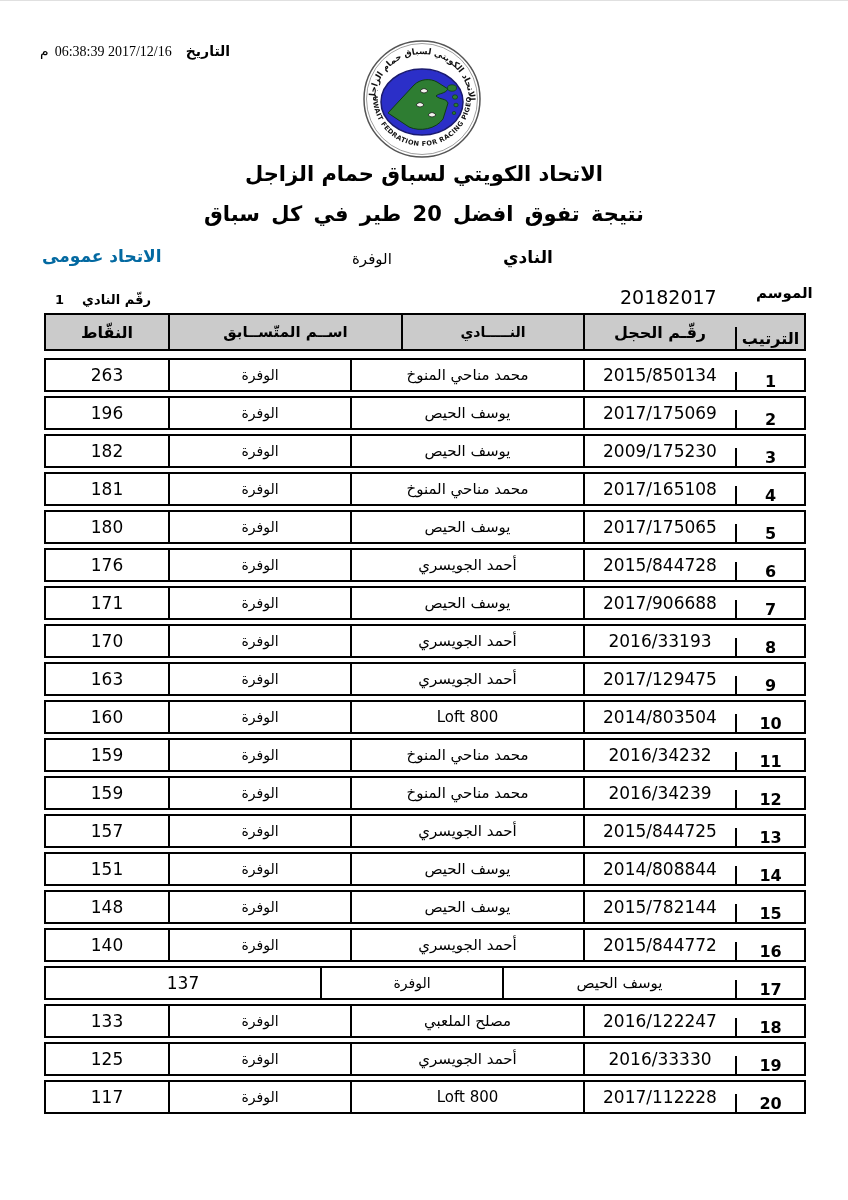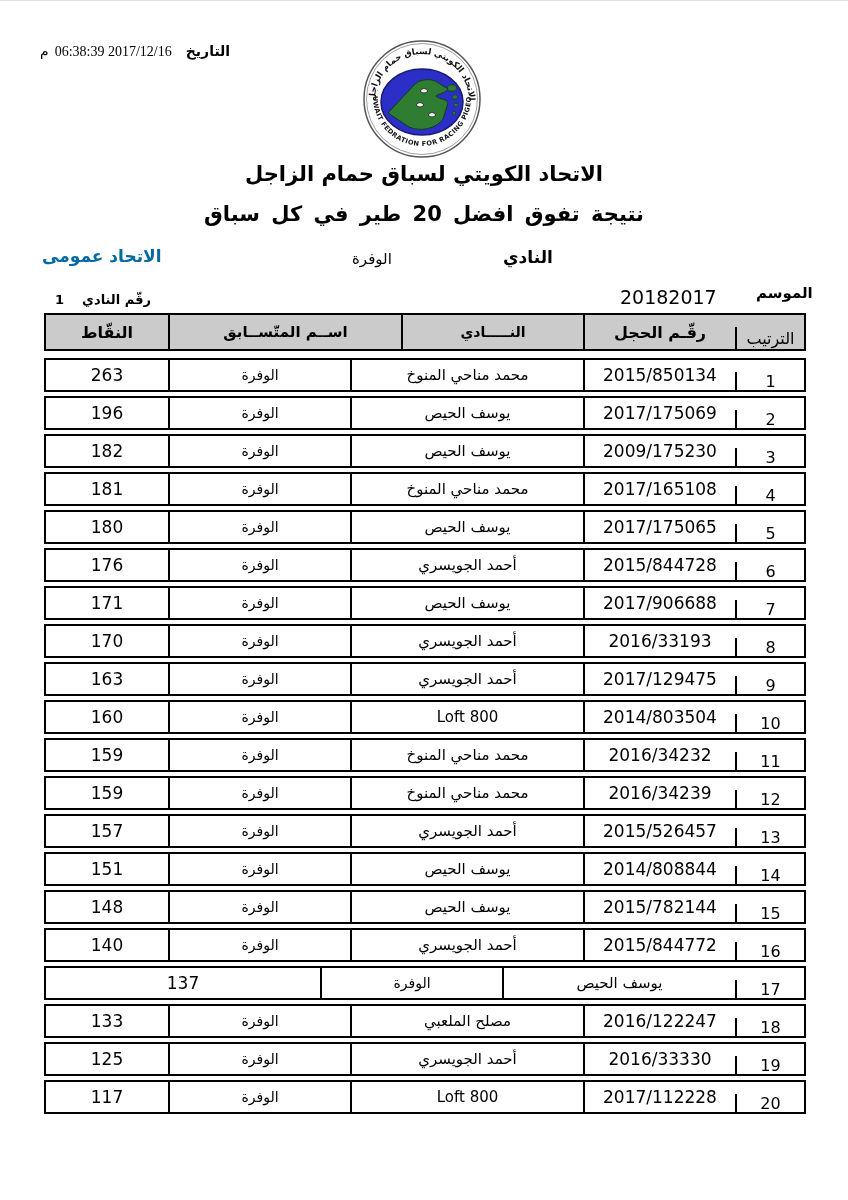--- a/index.html
+++ b/index.html
@@ -57,21 +57,21 @@
   .t-head {
     height:38px; background:#cbcbcb;
     font-weight:bold; font-size:16px;
     margin-bottom:7px;
   }
   .t-cell {
     display:flex; align-items:center; justify-content:center;
     text-align:center; overflow:hidden; white-space:nowrap;
   }
   .t-cell:not(:last-child){ border-left:2px solid #000; }
-  .c-rank   { flex:0 0 69px;  font-weight:normal; font-size:16px;margin-top:12px; }
+  .c-rank   { flex:0 0 69px;  font-weight:bold; font-size:16px;margin-top:12px; }
   .c-ring   { flex:0 0 152px; font-size:17px; direction:ltr; }
   .c-name   { flex:0 0 233px; font-size:15px; }
   .c-club   { flex:0 0 182px; font-size:14px; }
   .c-points { flex:1 1 auto;  font-size:17px; direction:ltr; }
   .t-head .c-ring, .t-head .c-points { direction:rtl; font-size:16px; }
 </style>
 </head>
 <body>
 
 <div class="abs date-line">
@@ -213,21 +213,21 @@
       </div>
       <div class="t-row">
         <div class="t-cell c-rank">12</div>
         <div class="t-cell c-ring">2016/34239</div>
         <div class="t-cell c-name">محمد مناحي المنوخ</div>
         <div class="t-cell c-club">الوفرة</div>
         <div class="t-cell c-points">159</div>
       </div>
       <div class="t-row">
         <div class="t-cell c-rank">13</div>
-        <div class="t-cell c-ring">2015/526457</div>
+        <div class="t-cell c-ring">2015/844725</div>
         <div class="t-cell c-name">أحمد الجويسري</div>
         <div class="t-cell c-club">الوفرة</div>
         <div class="t-cell c-points">157</div>
       </div>
       <div class="t-row">
         <div class="t-cell c-rank">14</div>
         <div class="t-cell c-ring">2014/808844</div>
         <div class="t-cell c-name">يوسف الحيص</div>
         <div class="t-cell c-club">الوفرة</div>
         <div class="t-cell c-points">151</div>

